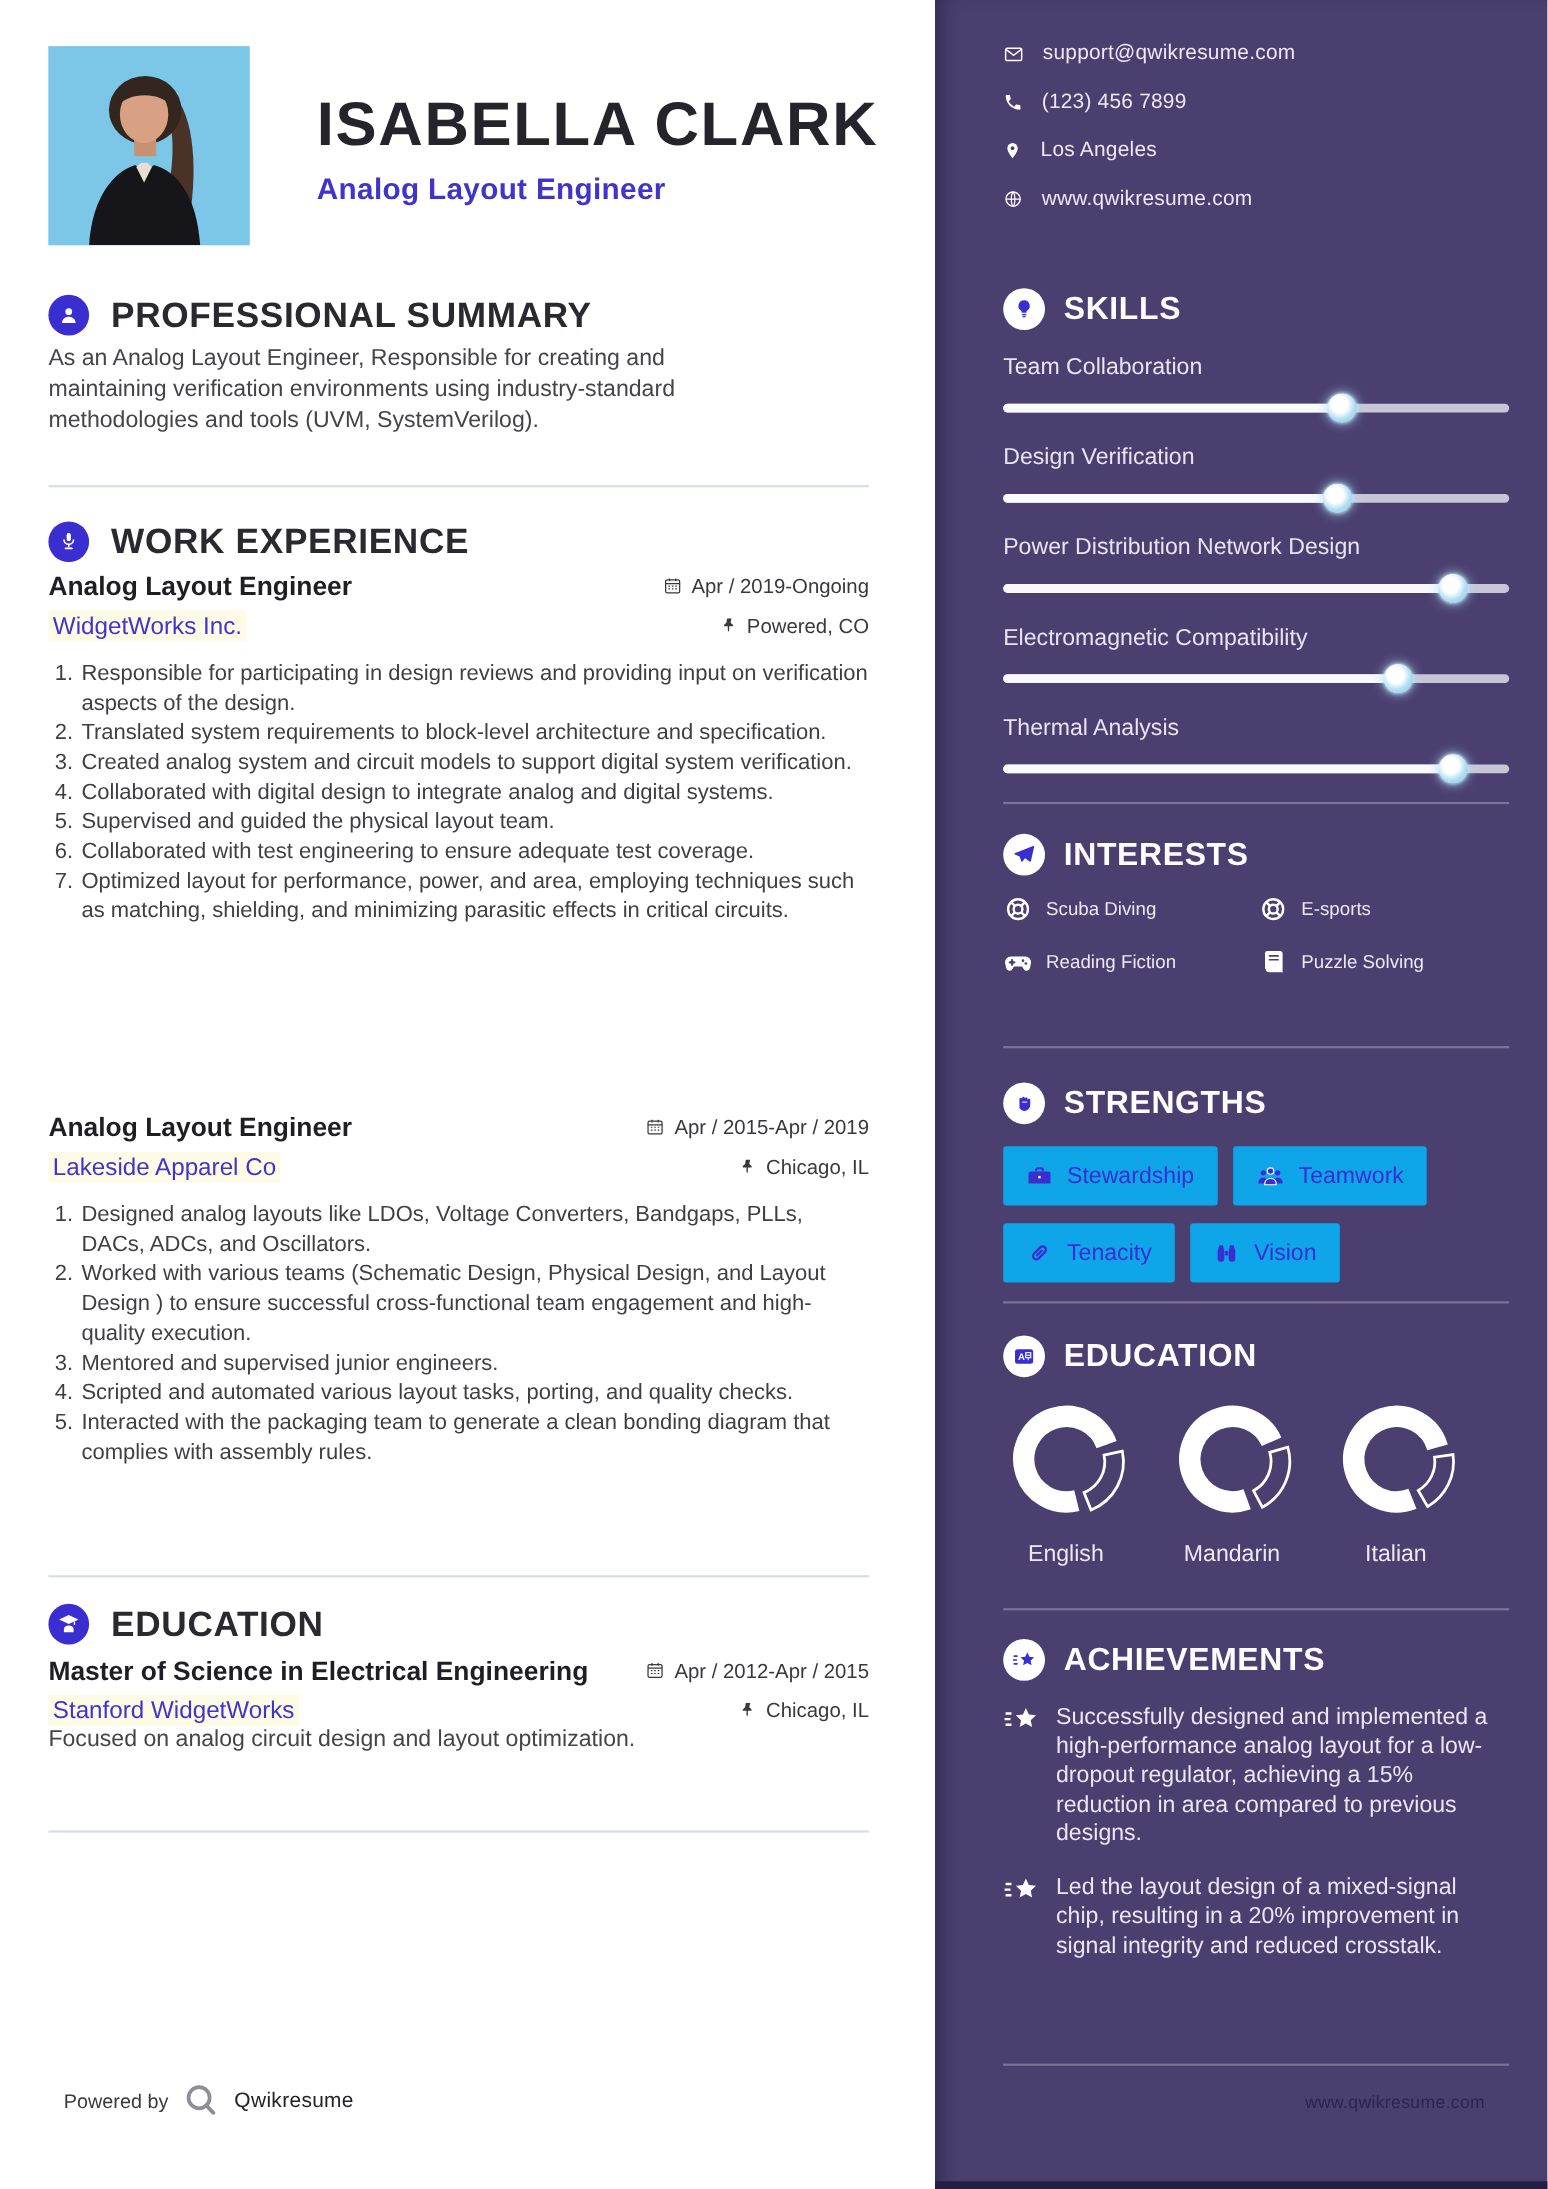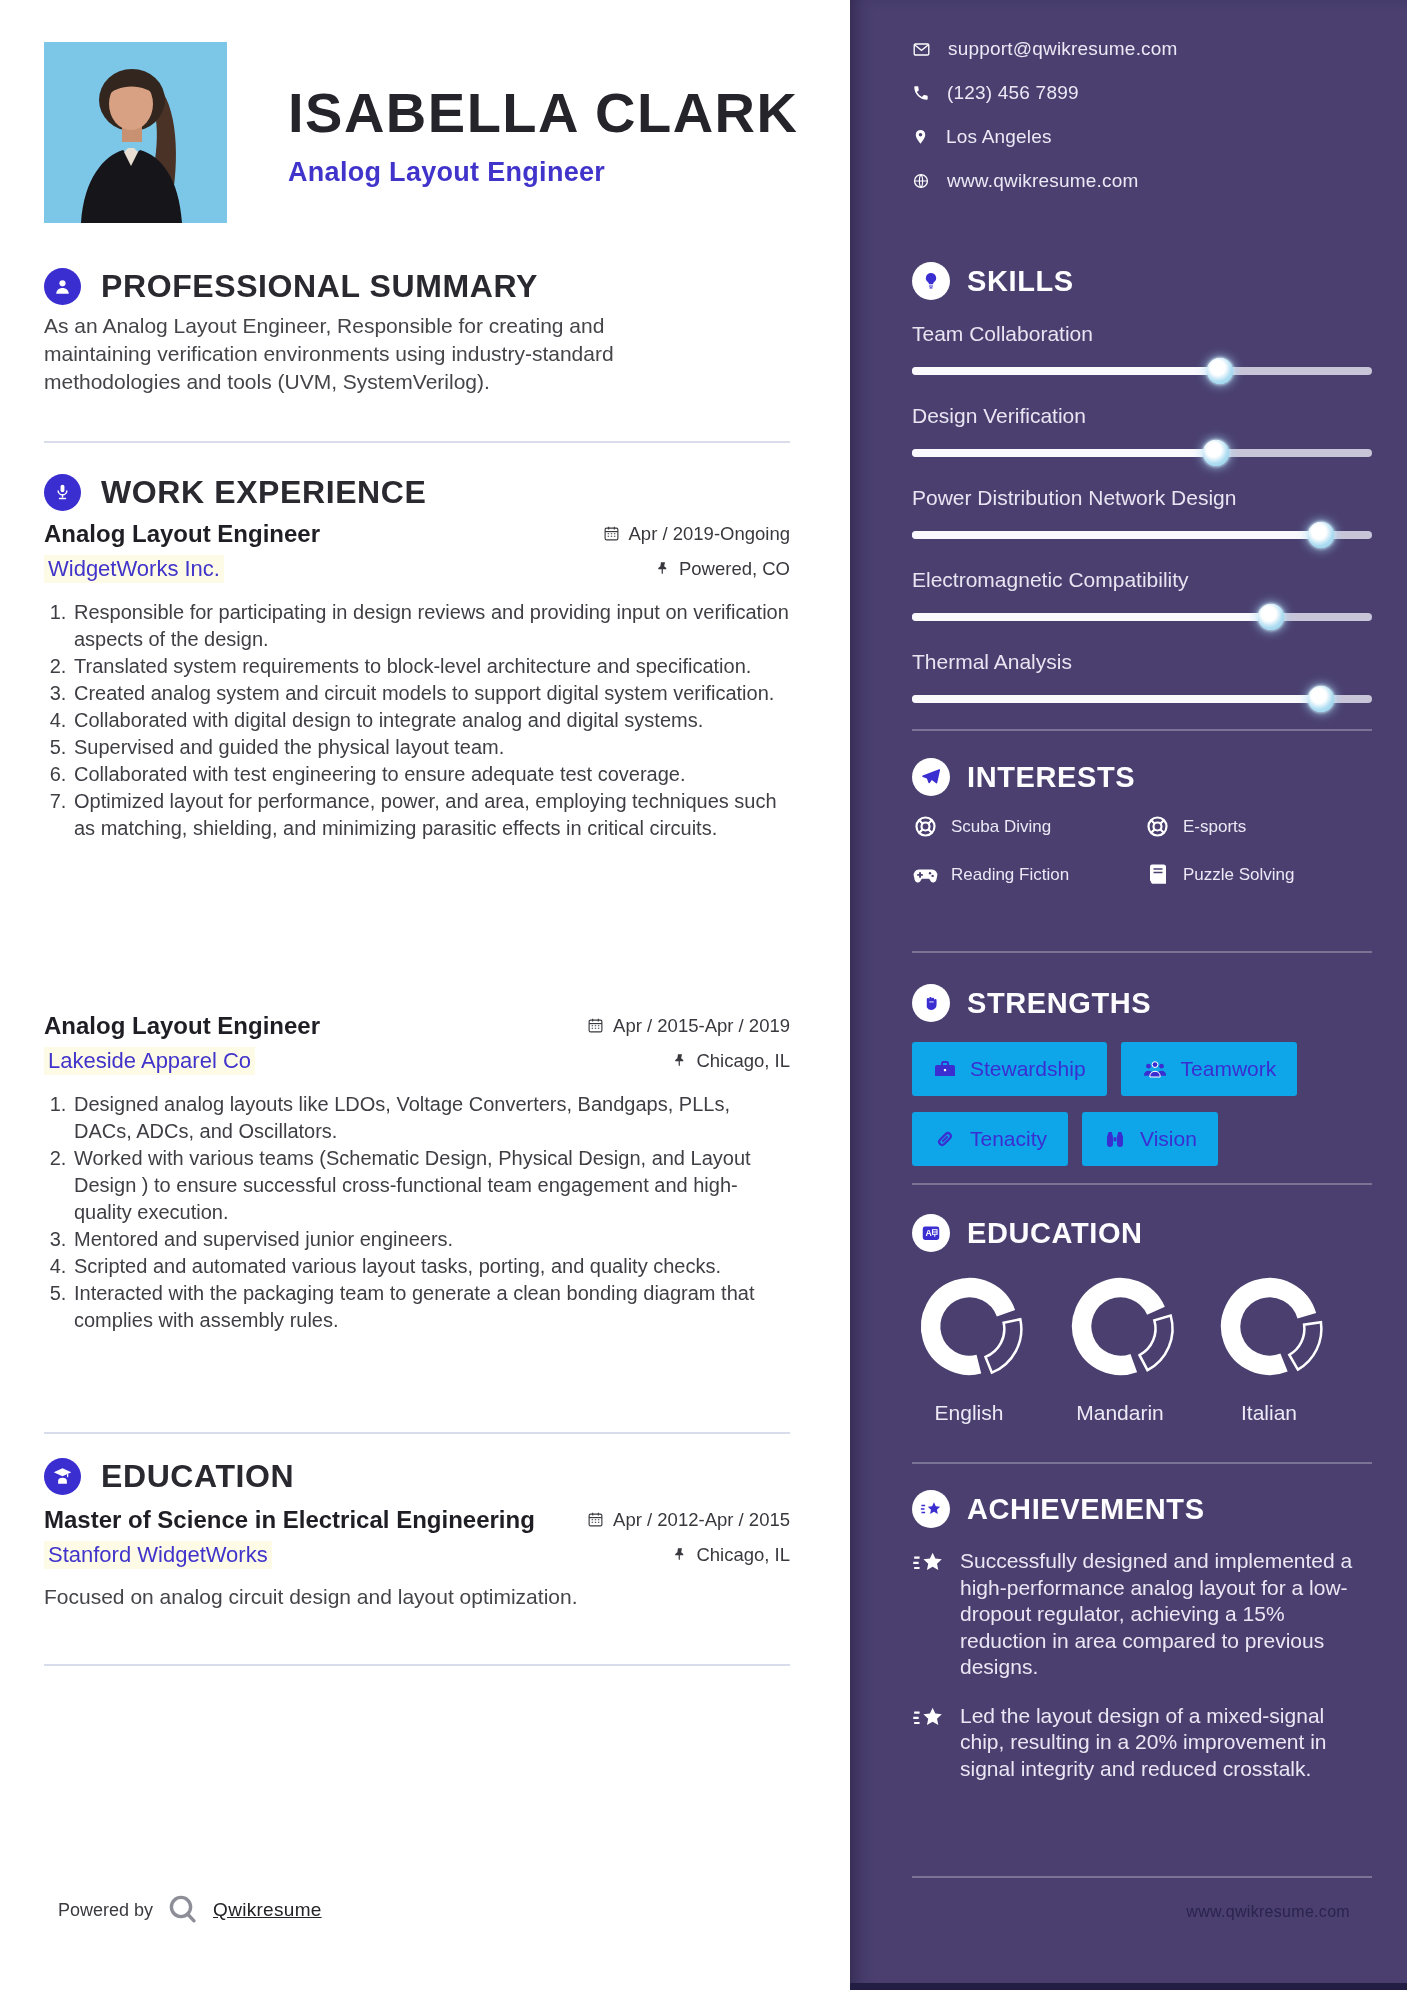--- a/index.html
+++ b/index.html
@@ -17,24 +17,24 @@
   .sec-head .t{font-size:32px;font-weight:700;color:#2a2930;letter-spacing:.6px;}
   .body-text{font-size:21px;line-height:28px;color:#454449;}
   .ldiv{position:absolute;left:44px;width:746px;height:2px;background:#d9dcea;}
   .job{position:absolute;left:44px;width:746px;}
   .row{display:flex;justify-content:space-between;align-items:baseline;}
   .job-title{font-size:24px;font-weight:700;color:#1f1e24;}
   .company{font-size:22px;font-weight:500;color:var(--link,#4134cb);background:#fdfae6;padding:1px 4px;}
   .meta{display:flex;align-items:center;gap:9px;font-size:18.5px;color:#39383e;}
   .job ol{margin:16px 0 0;padding-left:28px;font-size:20px;line-height:27px;color:#3f3e44;}
   .job ol li{padding-left:2px;}
-  .edu-desc{margin-top:16px;font-size:21px;color:#454449;}
+  .edu-desc{font-size:21px;color:#454449;}
   .footer{position:absolute;left:58px;top:1893px;display:flex;align-items:center;gap:12px;}
   .powered{font-size:18px;color:#3a393f;}
-  .brand{font-size:19px;color:#232227;text-decoration:underline;letter-spacing:.3px;text-align:center;}
+  .brand{font-size:19px;color:#232227;letter-spacing:.3px;text-align:center;}
   
   .right{position:absolute;left:850px;top:0;width:557px;height:1990px;background:var(--sidebar,#4a3f6f);
          color:#eae5f3;box-shadow:inset 14px 0 18px -10px rgba(18,10,40,.45);}
   .rwrap{position:absolute;left:62px;width:460px;}
   .contact-row{display:flex;align-items:center;gap:17px;margin-bottom:22px;}
   .contact-row .ct{font-size:19px;color:#ece8f5;letter-spacing:.2px;}
   .rhead{display:flex;align-items:center;gap:17px;}
   .rhead .badge{width:38px;height:38px;border-radius:50%;background:#ffffff;
         display:flex;align-items:center;justify-content:center;flex:0 0 auto;}
   .rhead .t{font-size:29px;font-weight:700;color:#fdfdff;letter-spacing:.6px;}

